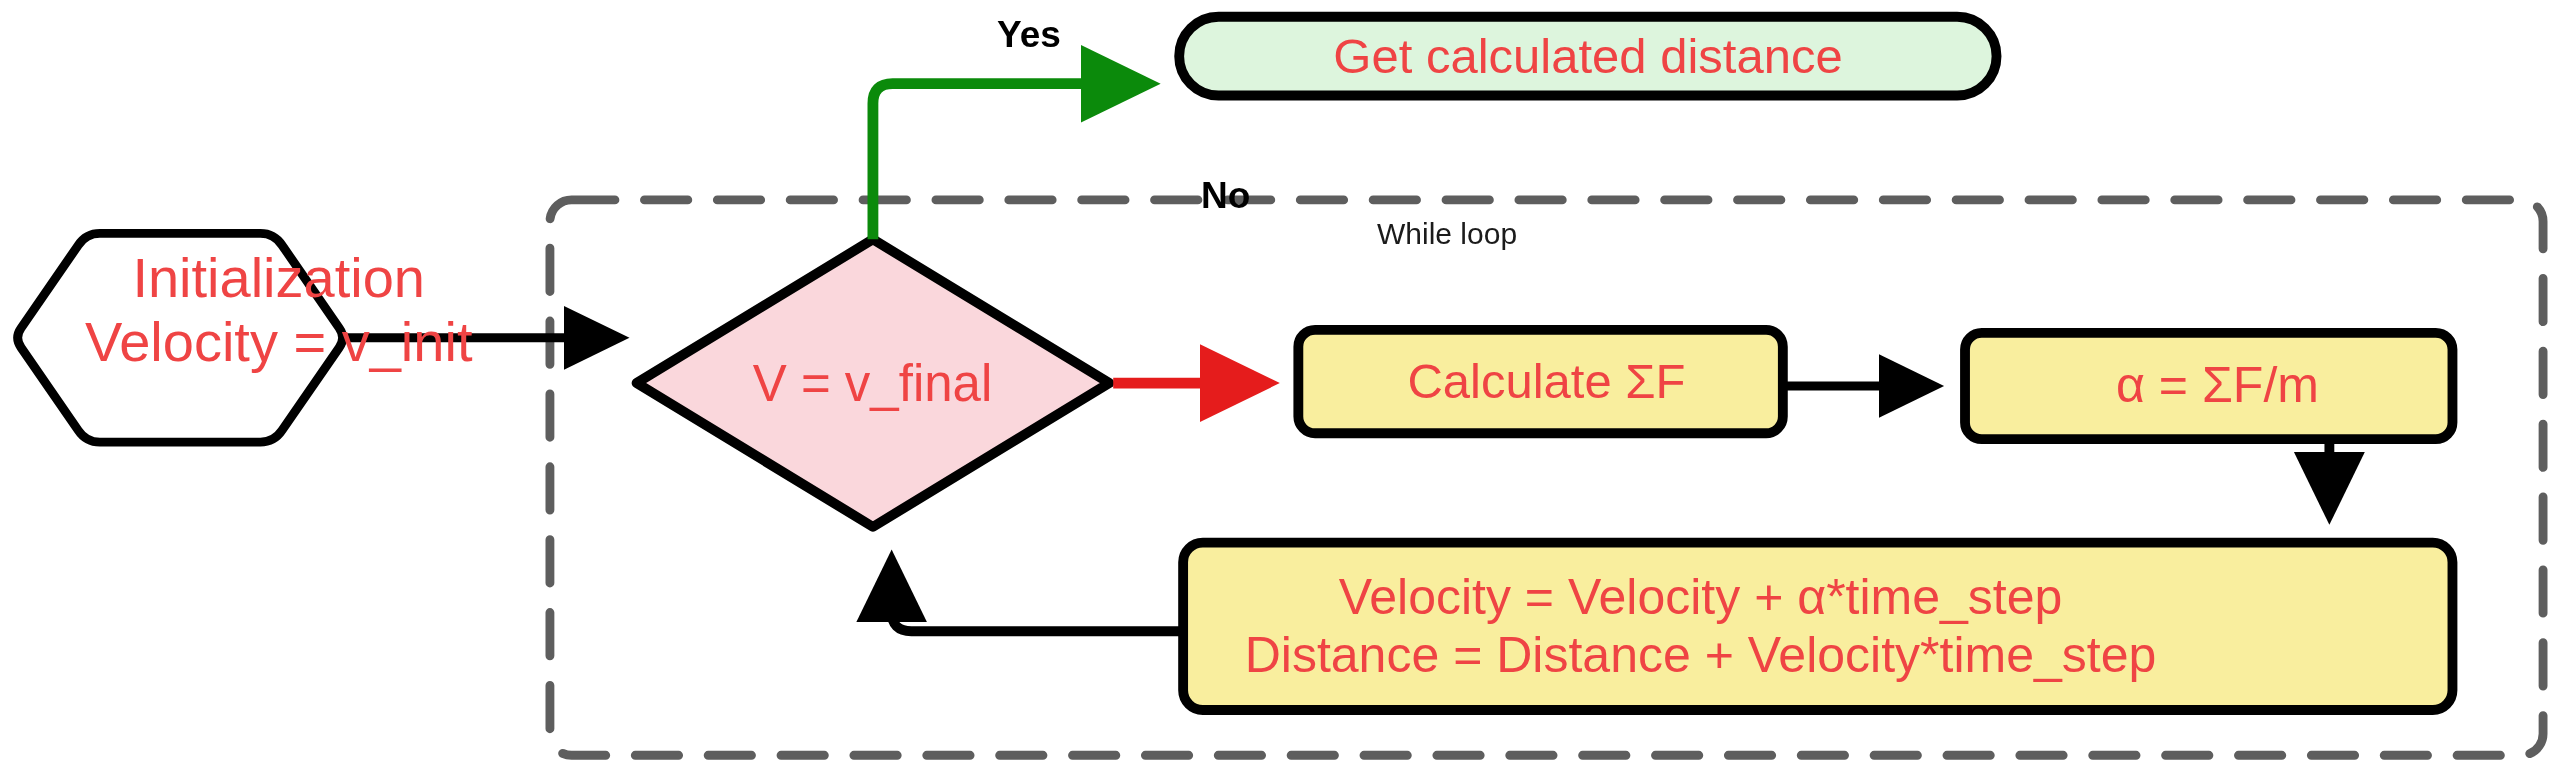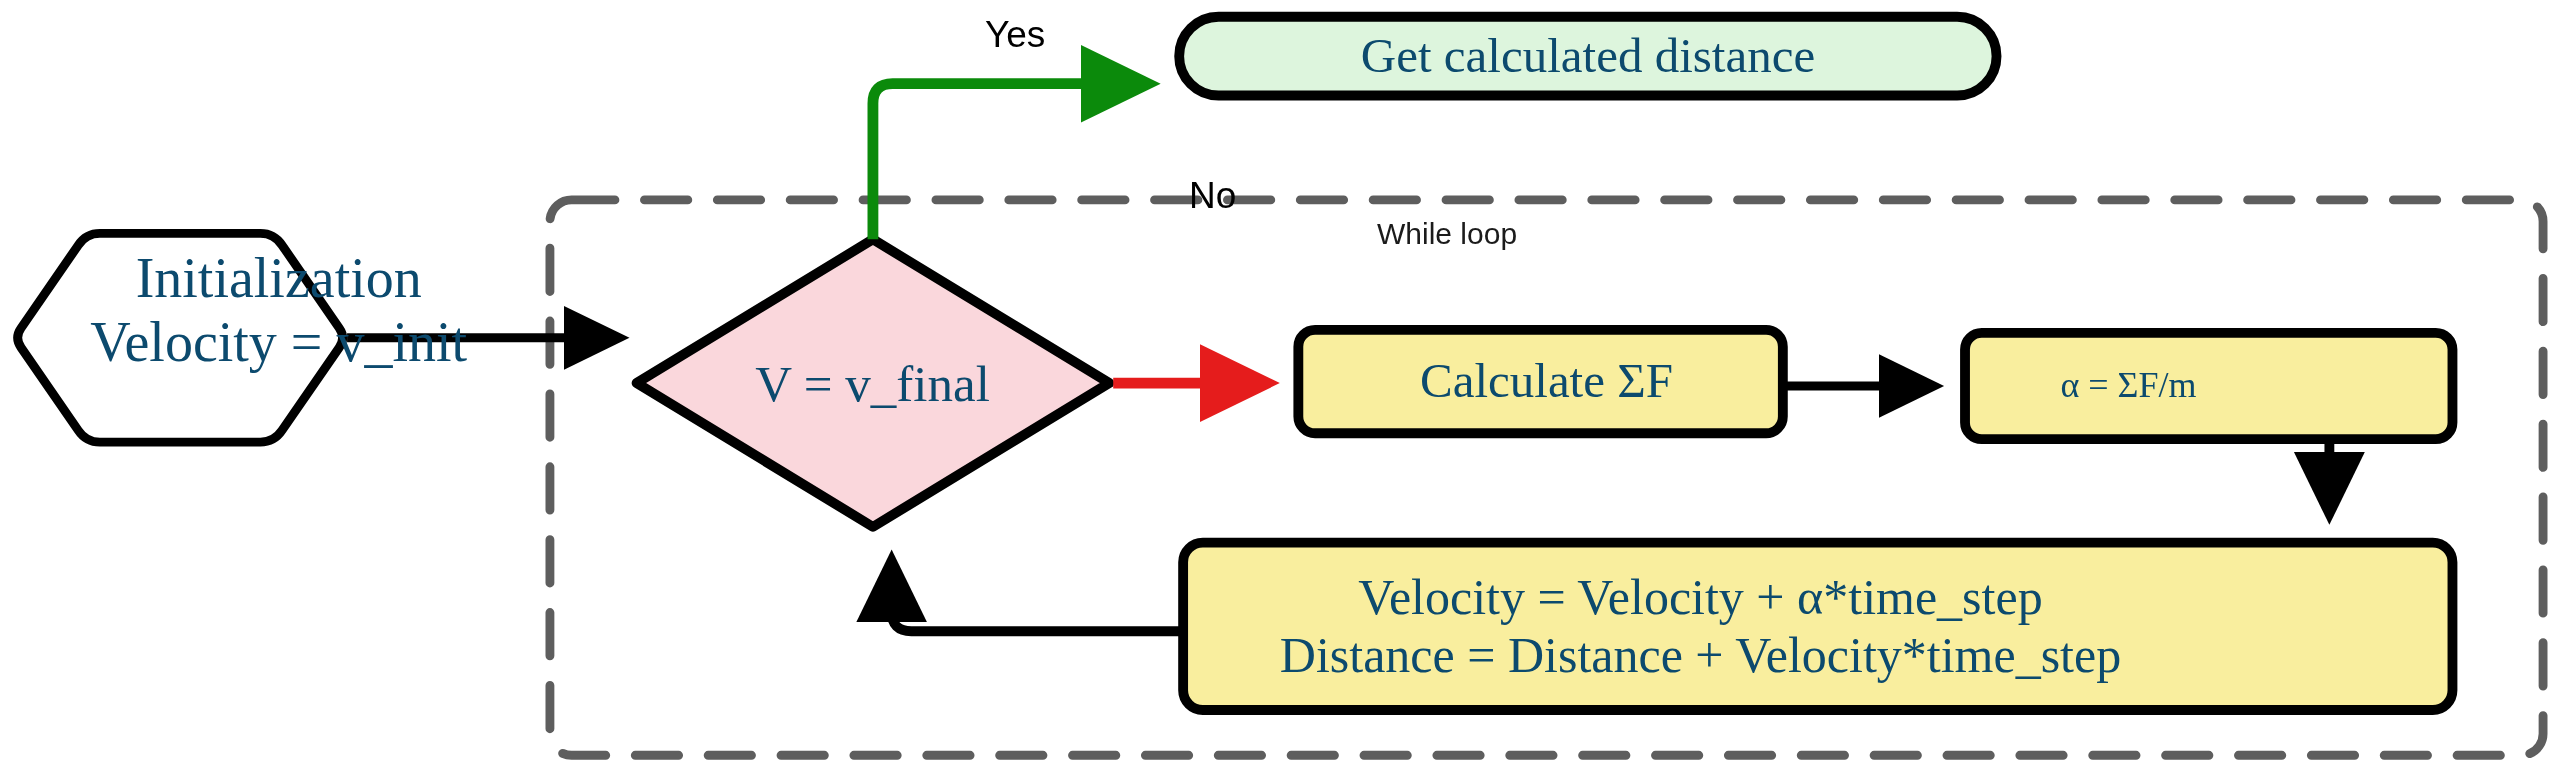--- a/index.html
+++ b/index.html
@@ -23,25 +23,24 @@
     left: 0; top: 0;
     width: 2576px; height: 775px;
   }
   .node-text {
     position: absolute;
     display: flex;
     flex-direction: column;
     align-items: center;
     justify-content: center;
     text-align: center;
-    color: #0c4a6e;
+    color: #ef4444;
     line-height: 1.15;
     pointer-events: none;
     white-space: nowrap;
-    font-family: Liberation Serif, serif;
   }
   
   #init-text {
     left: 19.7px; top: 234px;
     width: 518px; height: 152px;
     font-size: 56px;
   }
   
   #decision-text {
     left: 650px; top: 236px;
@@ -57,37 +56,38 @@
   }
   
   #calcf-text {
     left: 1293px; top: 325px;
     width: 495px; height: 113px;
     font-size: 49px;
     padding-left: 12px;
   }
   
   #accel-text {
-    left: 1880px; top: 328px;
+    left: 1969px; top: 328px;
     width: 497px; height: 116px;
-    font-size: 36px;
+    font-size: 50px;
   }
   
   #update-text {
     left: 1178px; top: 538px;
     width: 1045px; height: 177px;
     font-size: 50px;
   }
   .edge-label {
     position: absolute;
-    font-weight: normal;
+    font-weight: bold;
     font-size: 37px;
     color: #000000;
     white-space: nowrap;
     pointer-events: none;
+    margin-left: 12px;
   }
   #label-yes { left: 985px; top: 13.8px; }
   #label-no  { left: 1189px; top: 175px; }
   #group-label {
     position: absolute;
     left: 1377px; top: 217px;
     font-size: 30px;
     color: #1b1b1b;
     white-space: nowrap;
     pointer-events: none;

